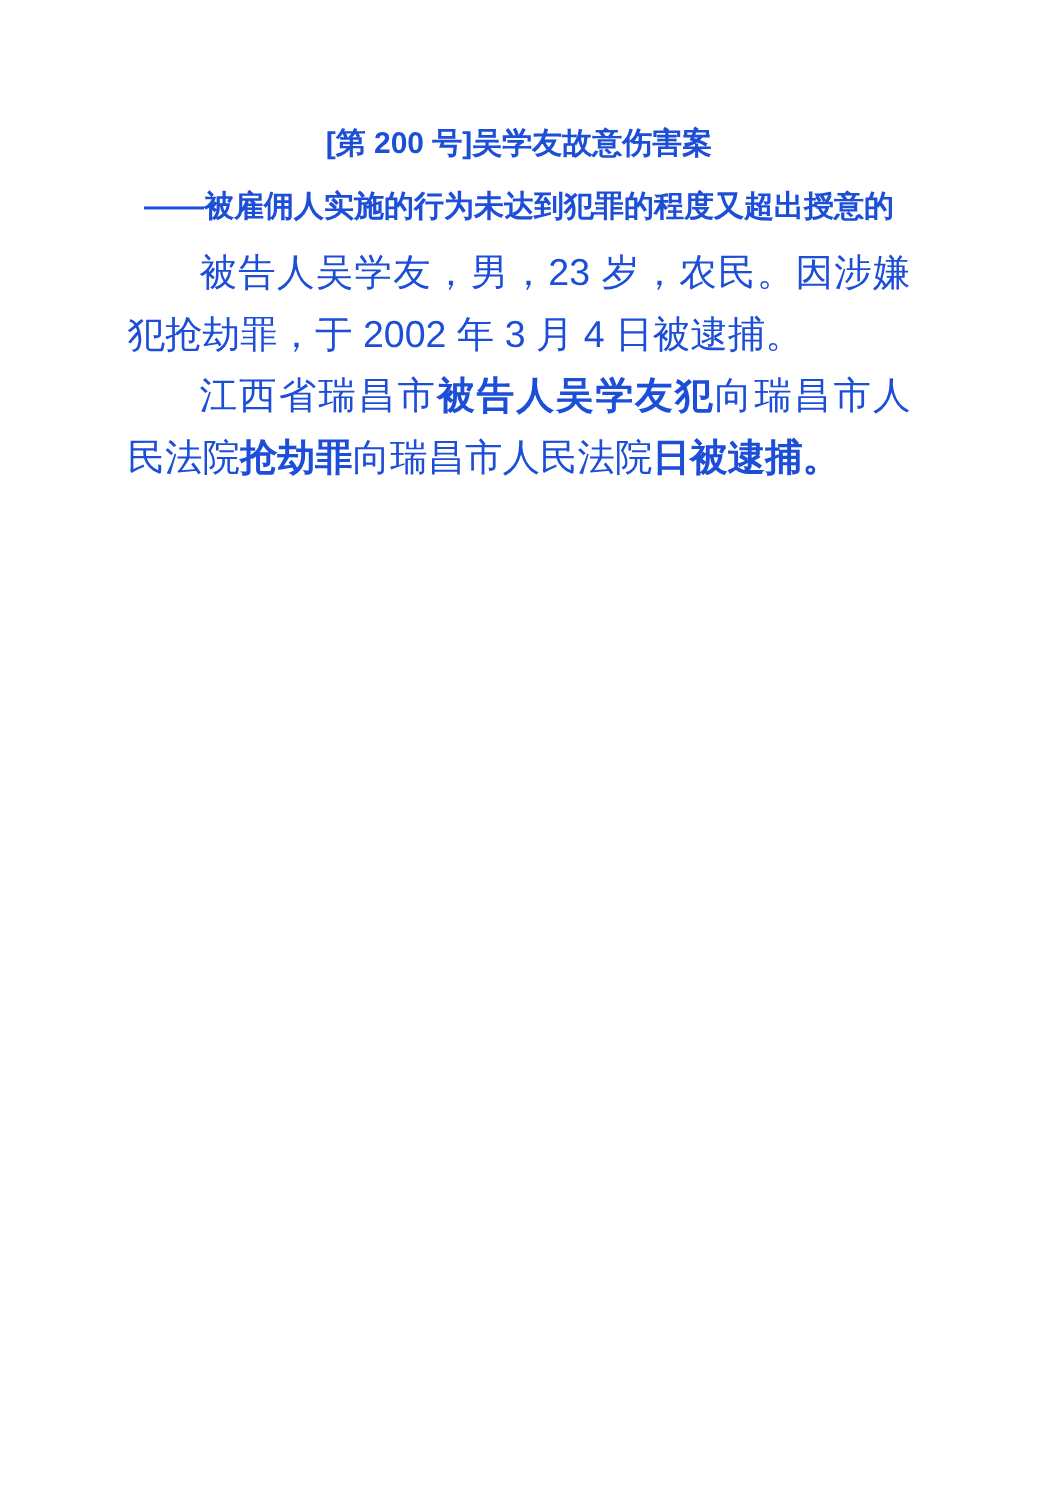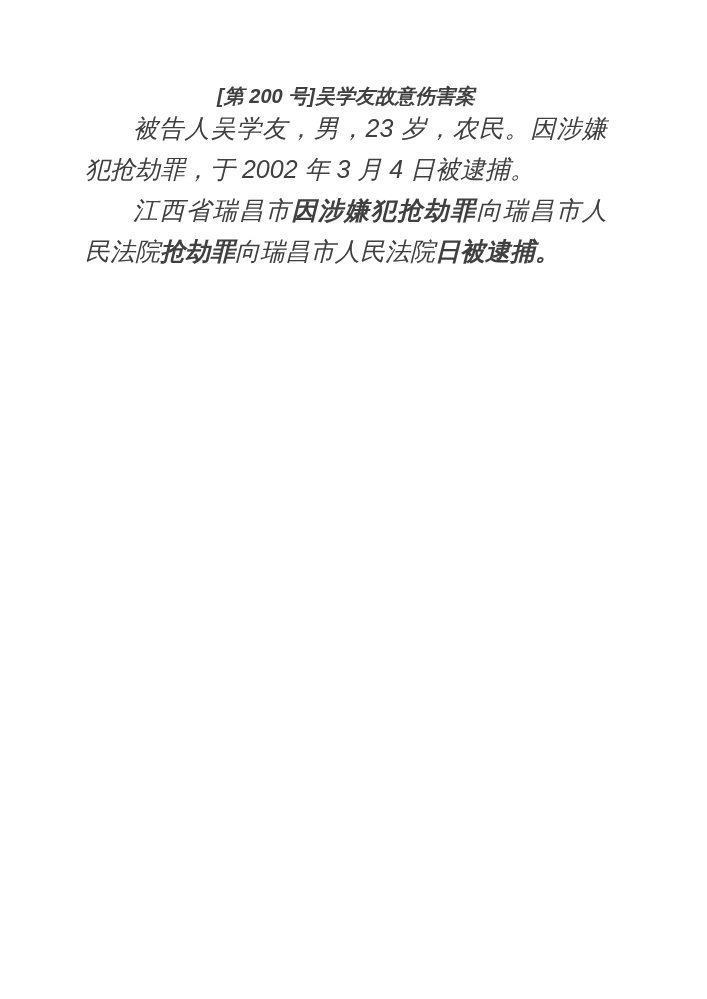--- a/index.html
+++ b/index.html
@@ -8,24 +8,23 @@
     background: #ffffff;
   }
   .page {
     position: relative;
     width: 707px;
     height: 999px;
     margin: 0;
     background: #ffffff;
     box-sizing: border-box;
     padding: 84px 100px 24px 85px;
-    color: #404040;
+    color: #1d4ed8;
     font-family: "Liberation Sans", sans-serif;
     overflow: hidden;
-    font-style: italic;
   }
   .doc-title {
     margin: 0;
     font-size: 20px;
     font-weight: bold;
     text-align: center;
     line-height: 24px;
   }
   .doc-subtitle {
     font-size: 20px;
@@ -55,22 +54,23 @@
     font-weight: bold;
   }
 </style>
 </head>
 <body>
 
 <div class="page">
 
   <h1 class="doc-title">[第 200 号]吴学友故意伤害案</h1>
 
+  <div class="doc-subtitle first">——被雇佣人实施的行为未达到犯罪的程度又超出授意的</div>
 
 
 
   <p class="body-para">被告人吴学友，男，23 岁，农民。因涉嫌犯抢劫罪，于 2002 年 3 月 4 日被逮捕。</p>
 
-  <p class="body-para"><span>江西省瑞昌市</span><span class="bold">因涉嫌犯抢劫罪</span><span>向瑞昌市人民法院</span><span class="bold">抢劫罪</span><span>向瑞昌市人民法院</span><span class="bold">日被逮捕。</span></p>
+  <p class="body-para"><span>江西省瑞昌市</span><span class="bold">被告人吴学友犯</span><span>向瑞昌市人民法院</span><span class="bold">抢劫罪</span><span>向瑞昌市人民法院</span><span class="bold">日被逮捕。</span></p>
 
 
 
 </div>
 
 </body></html>

